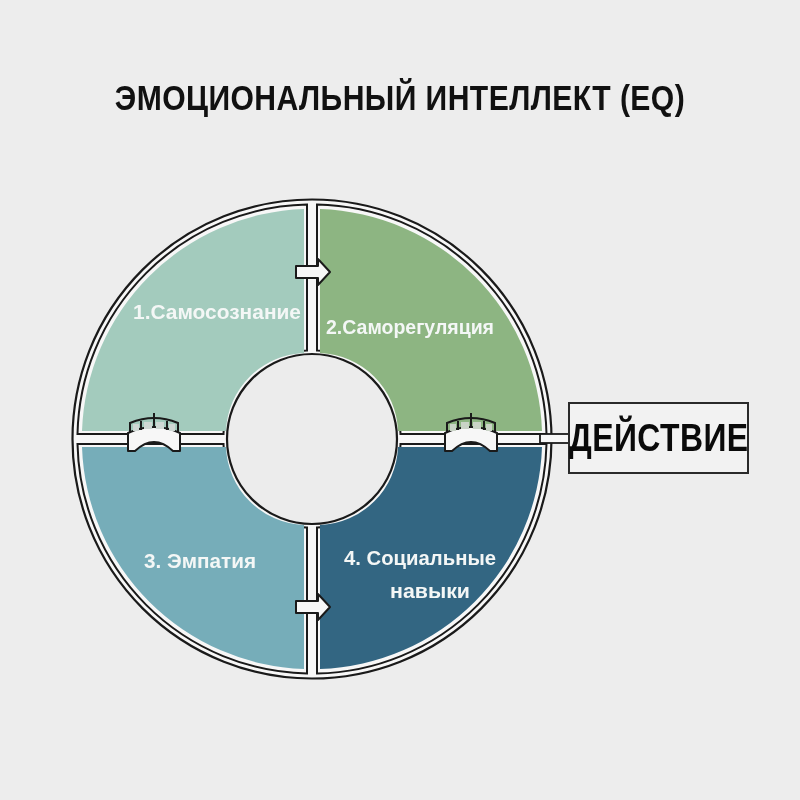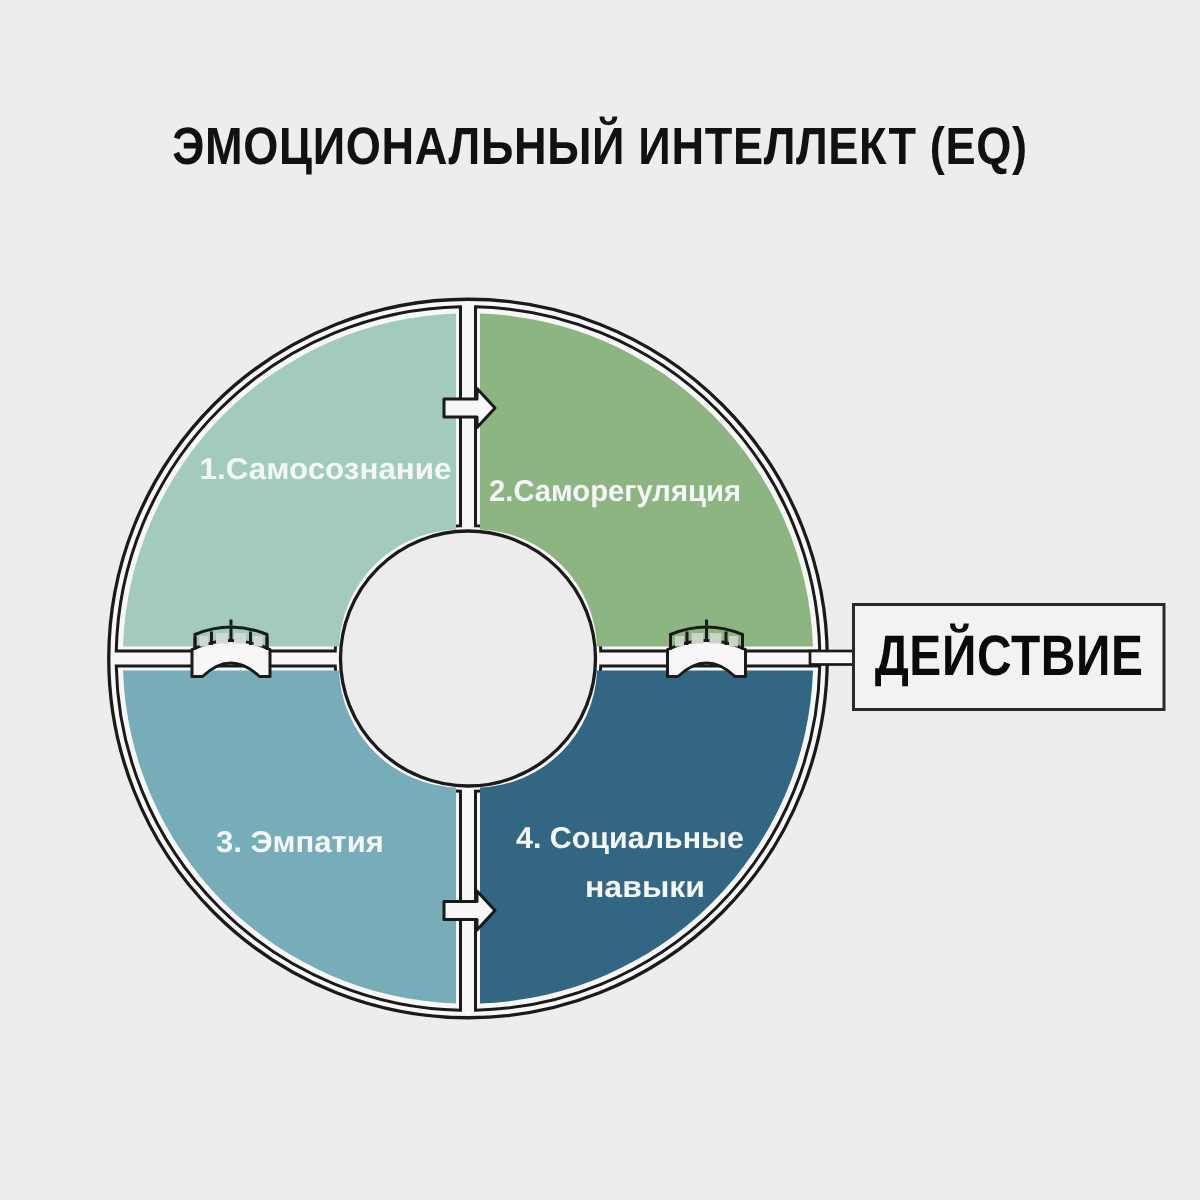--- a/index.html
+++ b/index.html
@@ -16,21 +16,21 @@
     letter-spacing: 0.5px;
     transform: scaleX(0.86); transform-origin: center;
   }
   svg.diagram { position: absolute; left: 0; top: 0; }
   .qlabel {
     font-family: "Liberation Sans", "DejaVu Sans", sans-serif;
     font-weight: bold; fill: #f4f7f6; font-size: 20px;
   }
   .action-box {
     position: absolute; left: 568px; top: 402px;
-    width: 209px; height: 72px;
+    width: 181px; height: 72px;
     border: 2px solid #2a2a2a; background: #f2f2f2;
     box-sizing: border-box;
     display: flex; align-items: center; justify-content: center;
   }
   .action-text {
     font-size: 38px; font-weight: bold; color: #0a0a0a;
     transform: scaleX(0.84); display: inline-block; letter-spacing: 0.5px;
   }
 </style>
 </head>

